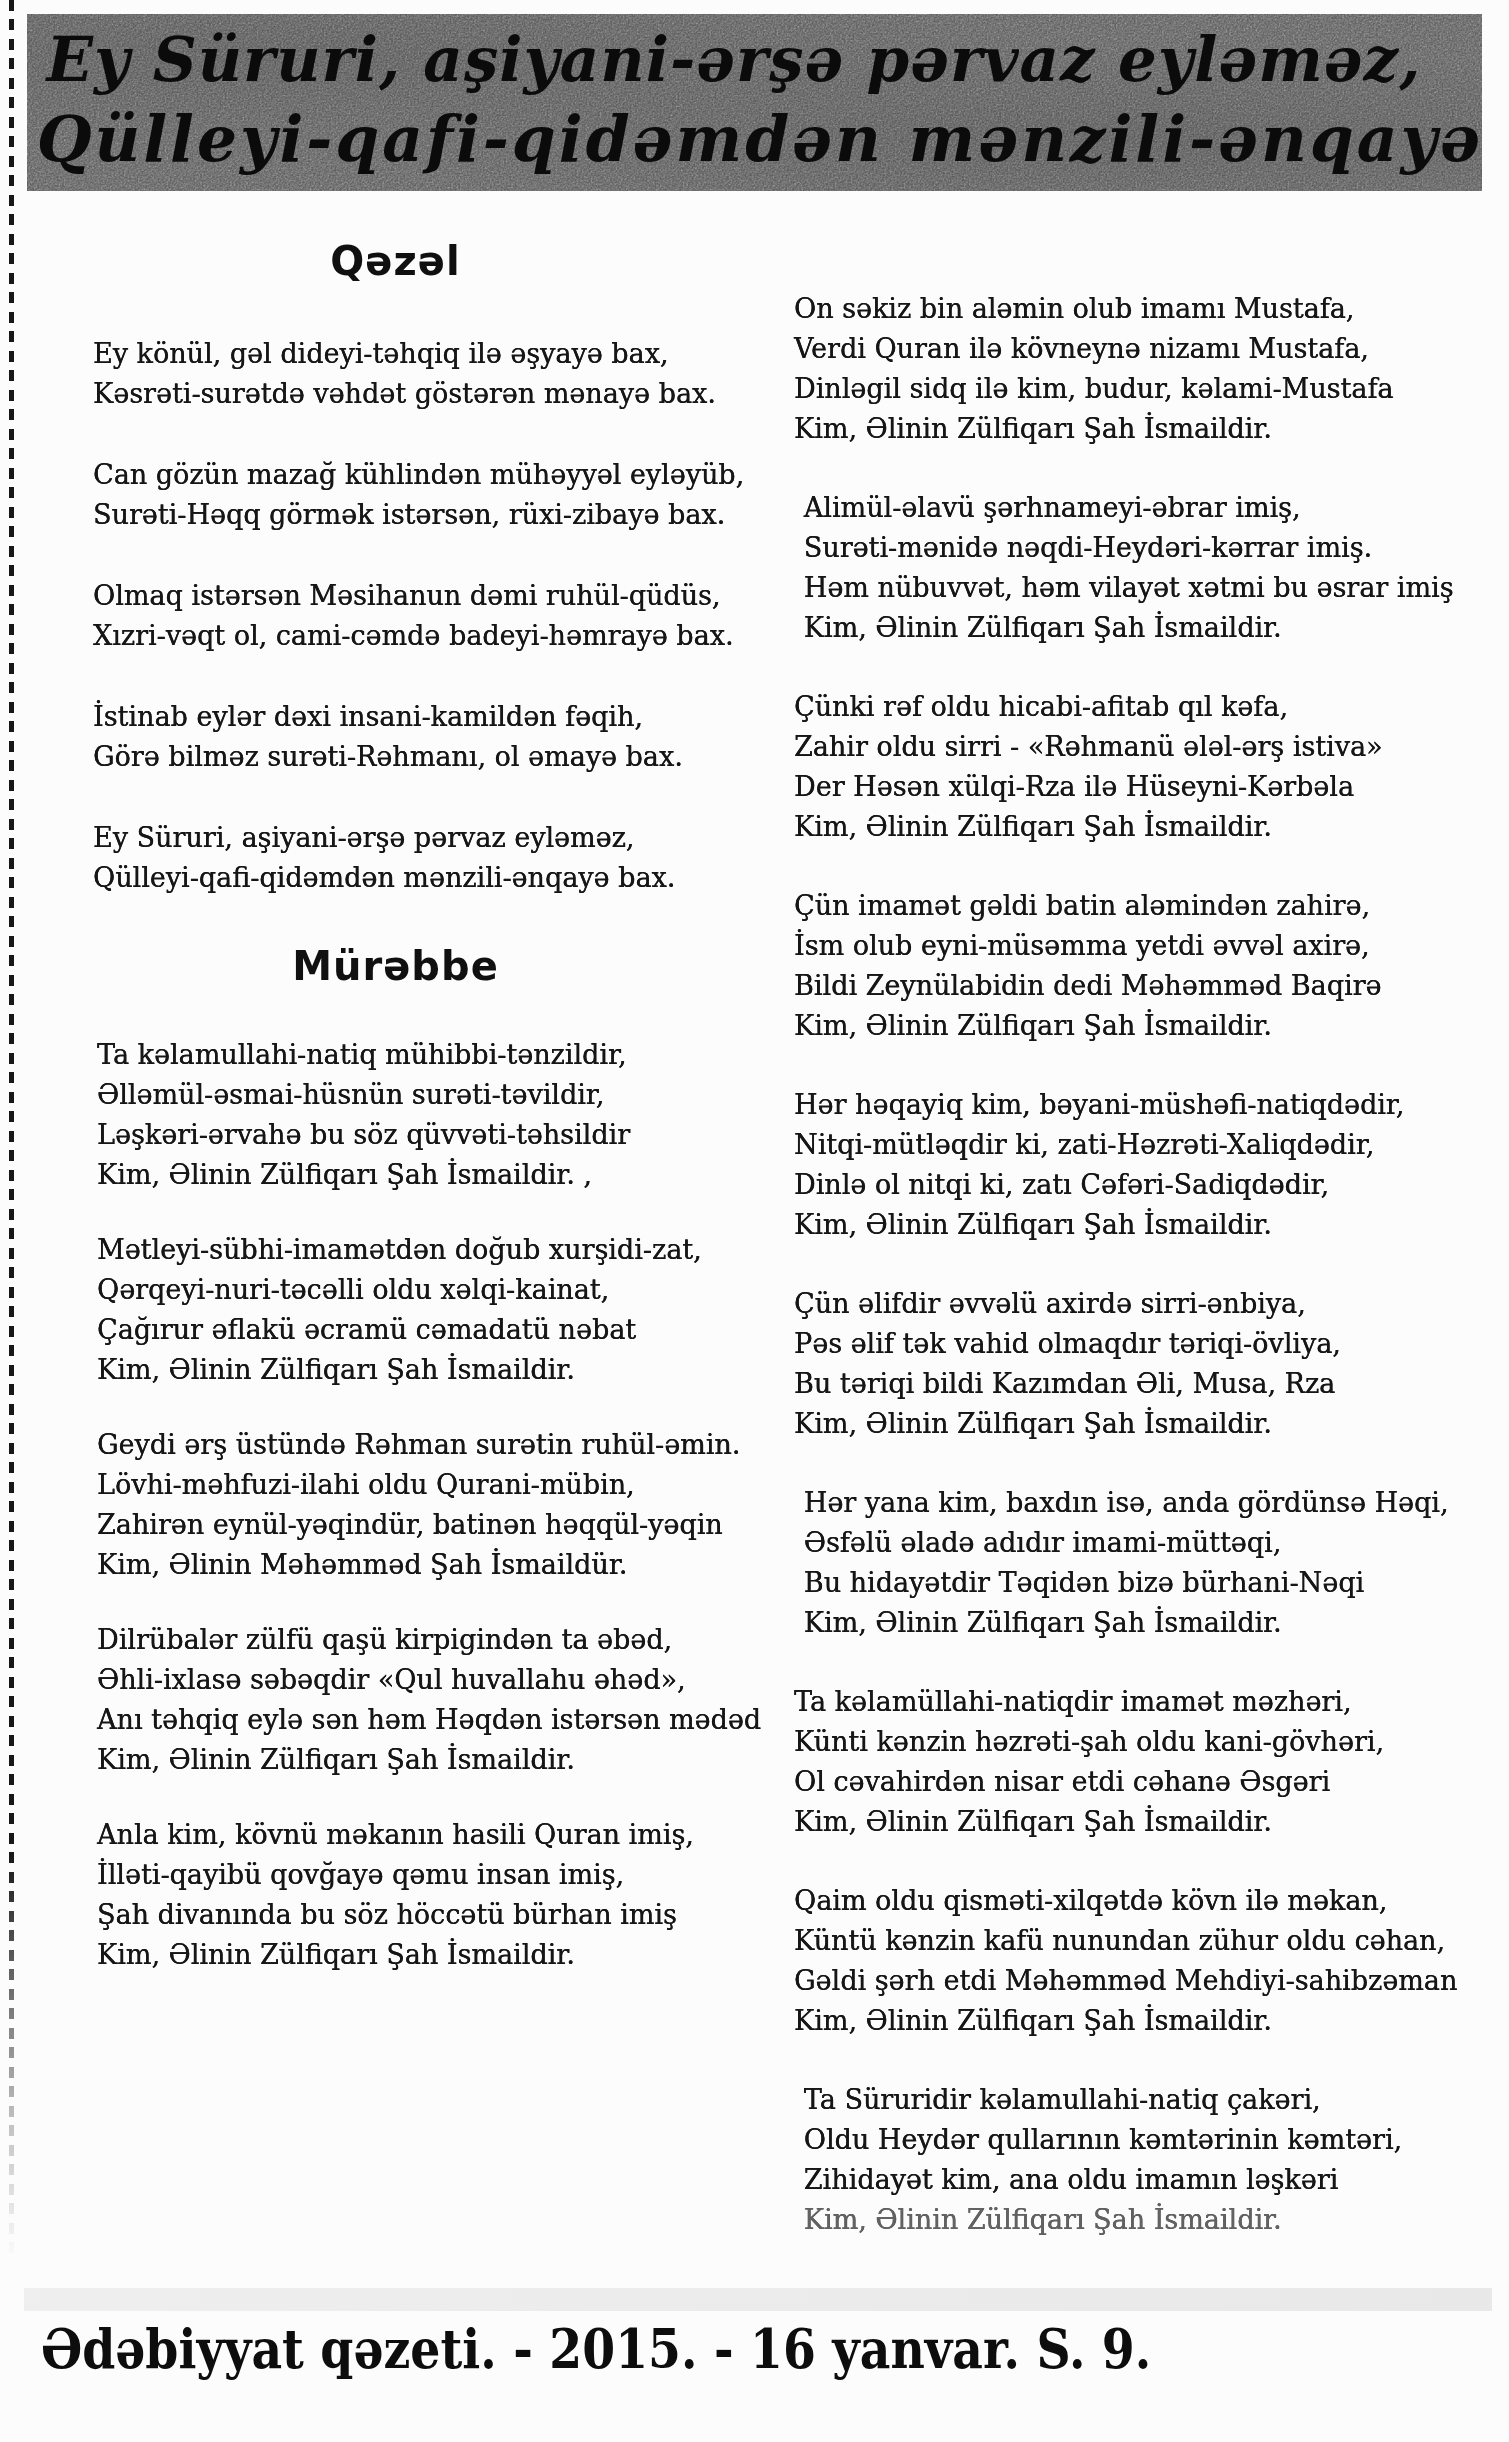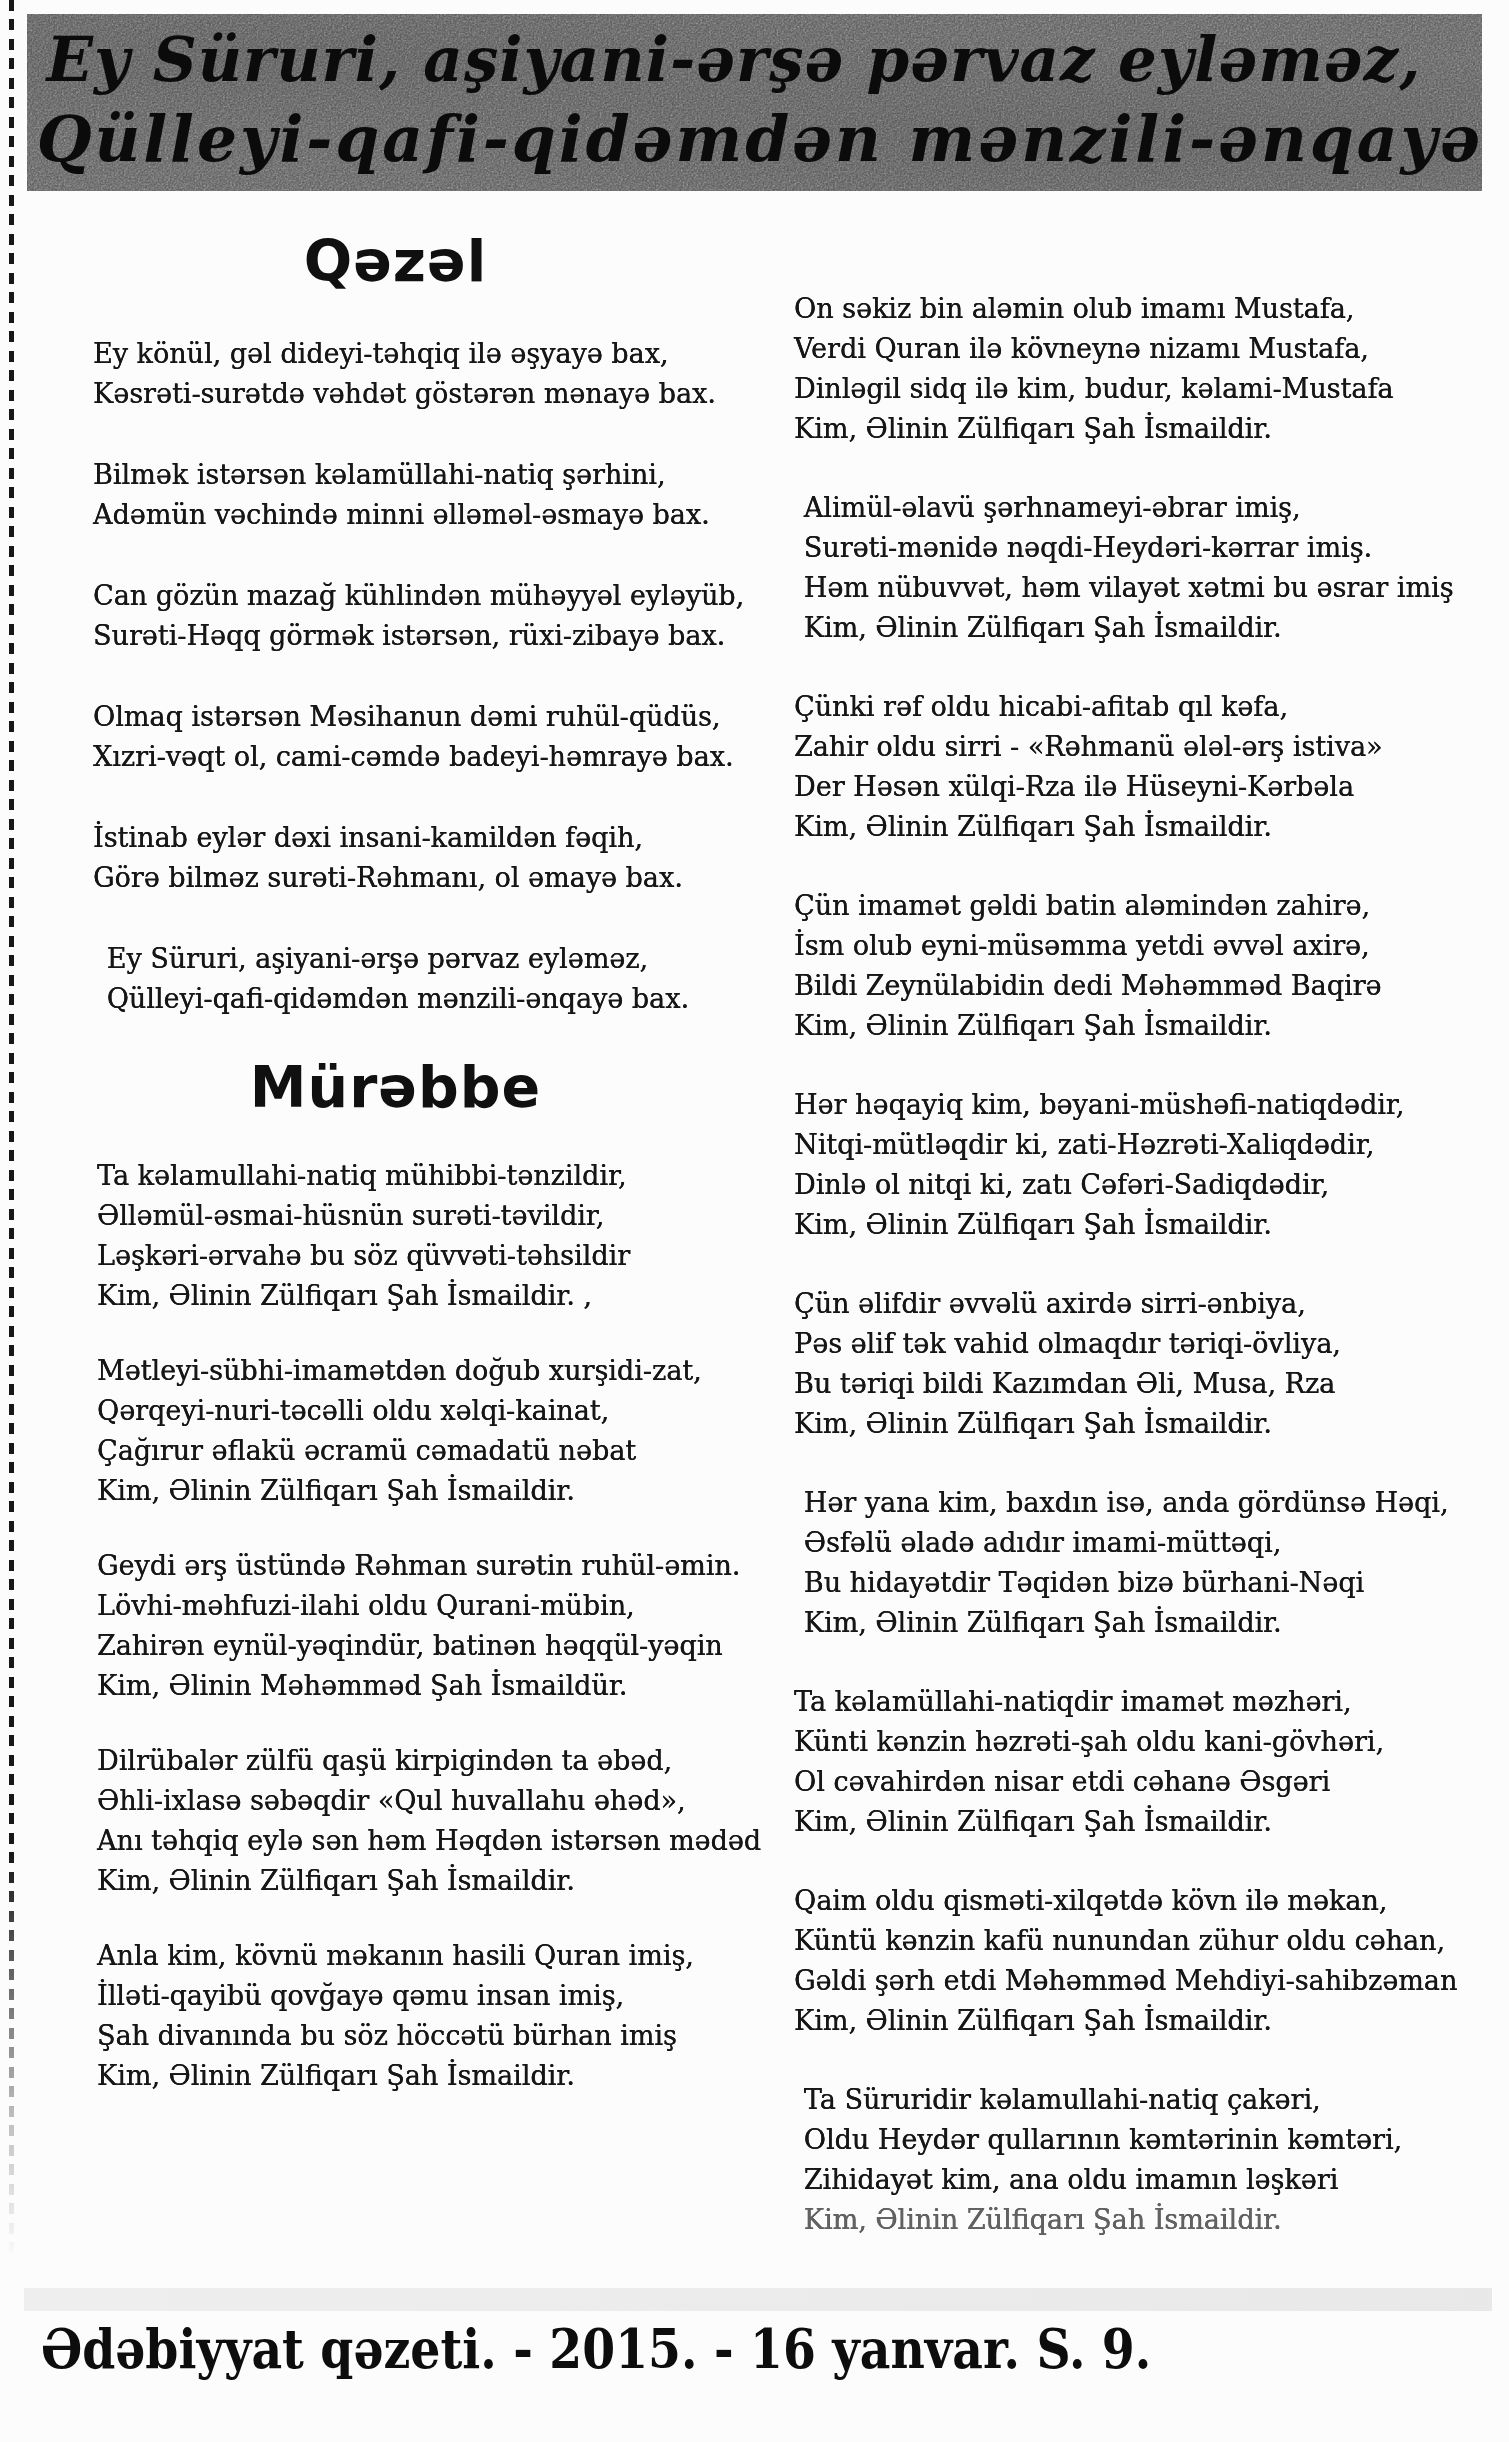--- a/index.html
+++ b/index.html
@@ -35,21 +35,21 @@
   }
   .mast-line.l1 { font-size:61px; line-height:62px; margin:15.6px 0 0 19.5px; letter-spacing:1px; }
   .mast-line.l2 { font-size:63px; line-height:64px; margin:15.6px 0 0 9.8px; letter-spacing:2.9px; }
 
   .col { position:absolute; }
   .col-left  { left:93px;  top:234px; width:663px; }
   .col-right { left:794px; top:289px; width:692px; }
 
   h2.section-title {
     font-family:"DejaVu Sans","Liberation Sans",sans-serif;
-    font-weight:700; font-size:57px; line-height:55px;
+    font-weight:700; font-size:40px; line-height:55px;
     margin:0 0 45px 0; width:605px; text-align:center;
     letter-spacing:1px; color:#101010;
   }
   h2.murebbe-title { margin-top:20px; margin-bottom:41px; }
 
   .stanza { padding:0; }
   .col-left .couplets .stanza { margin:0 0 41px 0; }
   .col-left .fours    .stanza { margin:0 0 35px 4px; }
   .col-right          .stanza { margin:0 0 39px 0; }
 
@@ -97,24 +97,20 @@
 </div>
 
 <div class="col col-left">
   <h2 class="section-title">Qəzəl</h2>
   <div class="couplets">
       <div class="stanza">
         <p class="line">Ey könül, gəl dideyi-təhqiq ilə əşyayə bax,</p>
         <p class="line">Kəsrəti-surətdə vəhdət göstərən mənayə bax.</p>
       </div>
       <div class="stanza">
-        <p class="line">Bilmək istərsən kəlamüllahi-natiq şərhini,</p>
-        <p class="line">Adəmün vəchində minni əlləməl-əsmayə bax.</p>
-      </div>
-      <div class="stanza">
         <p class="line">Can gözün mazağ kühlindən mühəyyəl eyləyüb,</p>
         <p class="line">Surəti-Həqq görmək istərsən, rüxi-zibayə bax.</p>
       </div>
       <div class="stanza">
         <p class="line">Olmaq istərsən Məsihanun dəmi ruhül-qüdüs,</p>
         <p class="line">Xızri-vəqt ol, cami-cəmdə badeyi-həmrayə bax.</p>
       </div>
       <div class="stanza">
         <p class="line">İstinab eylər dəxi insani-kamildən fəqih,</p>
         <p class="line">Görə bilməz surəti-Rəhmanı, ol əmayə bax.</p>

